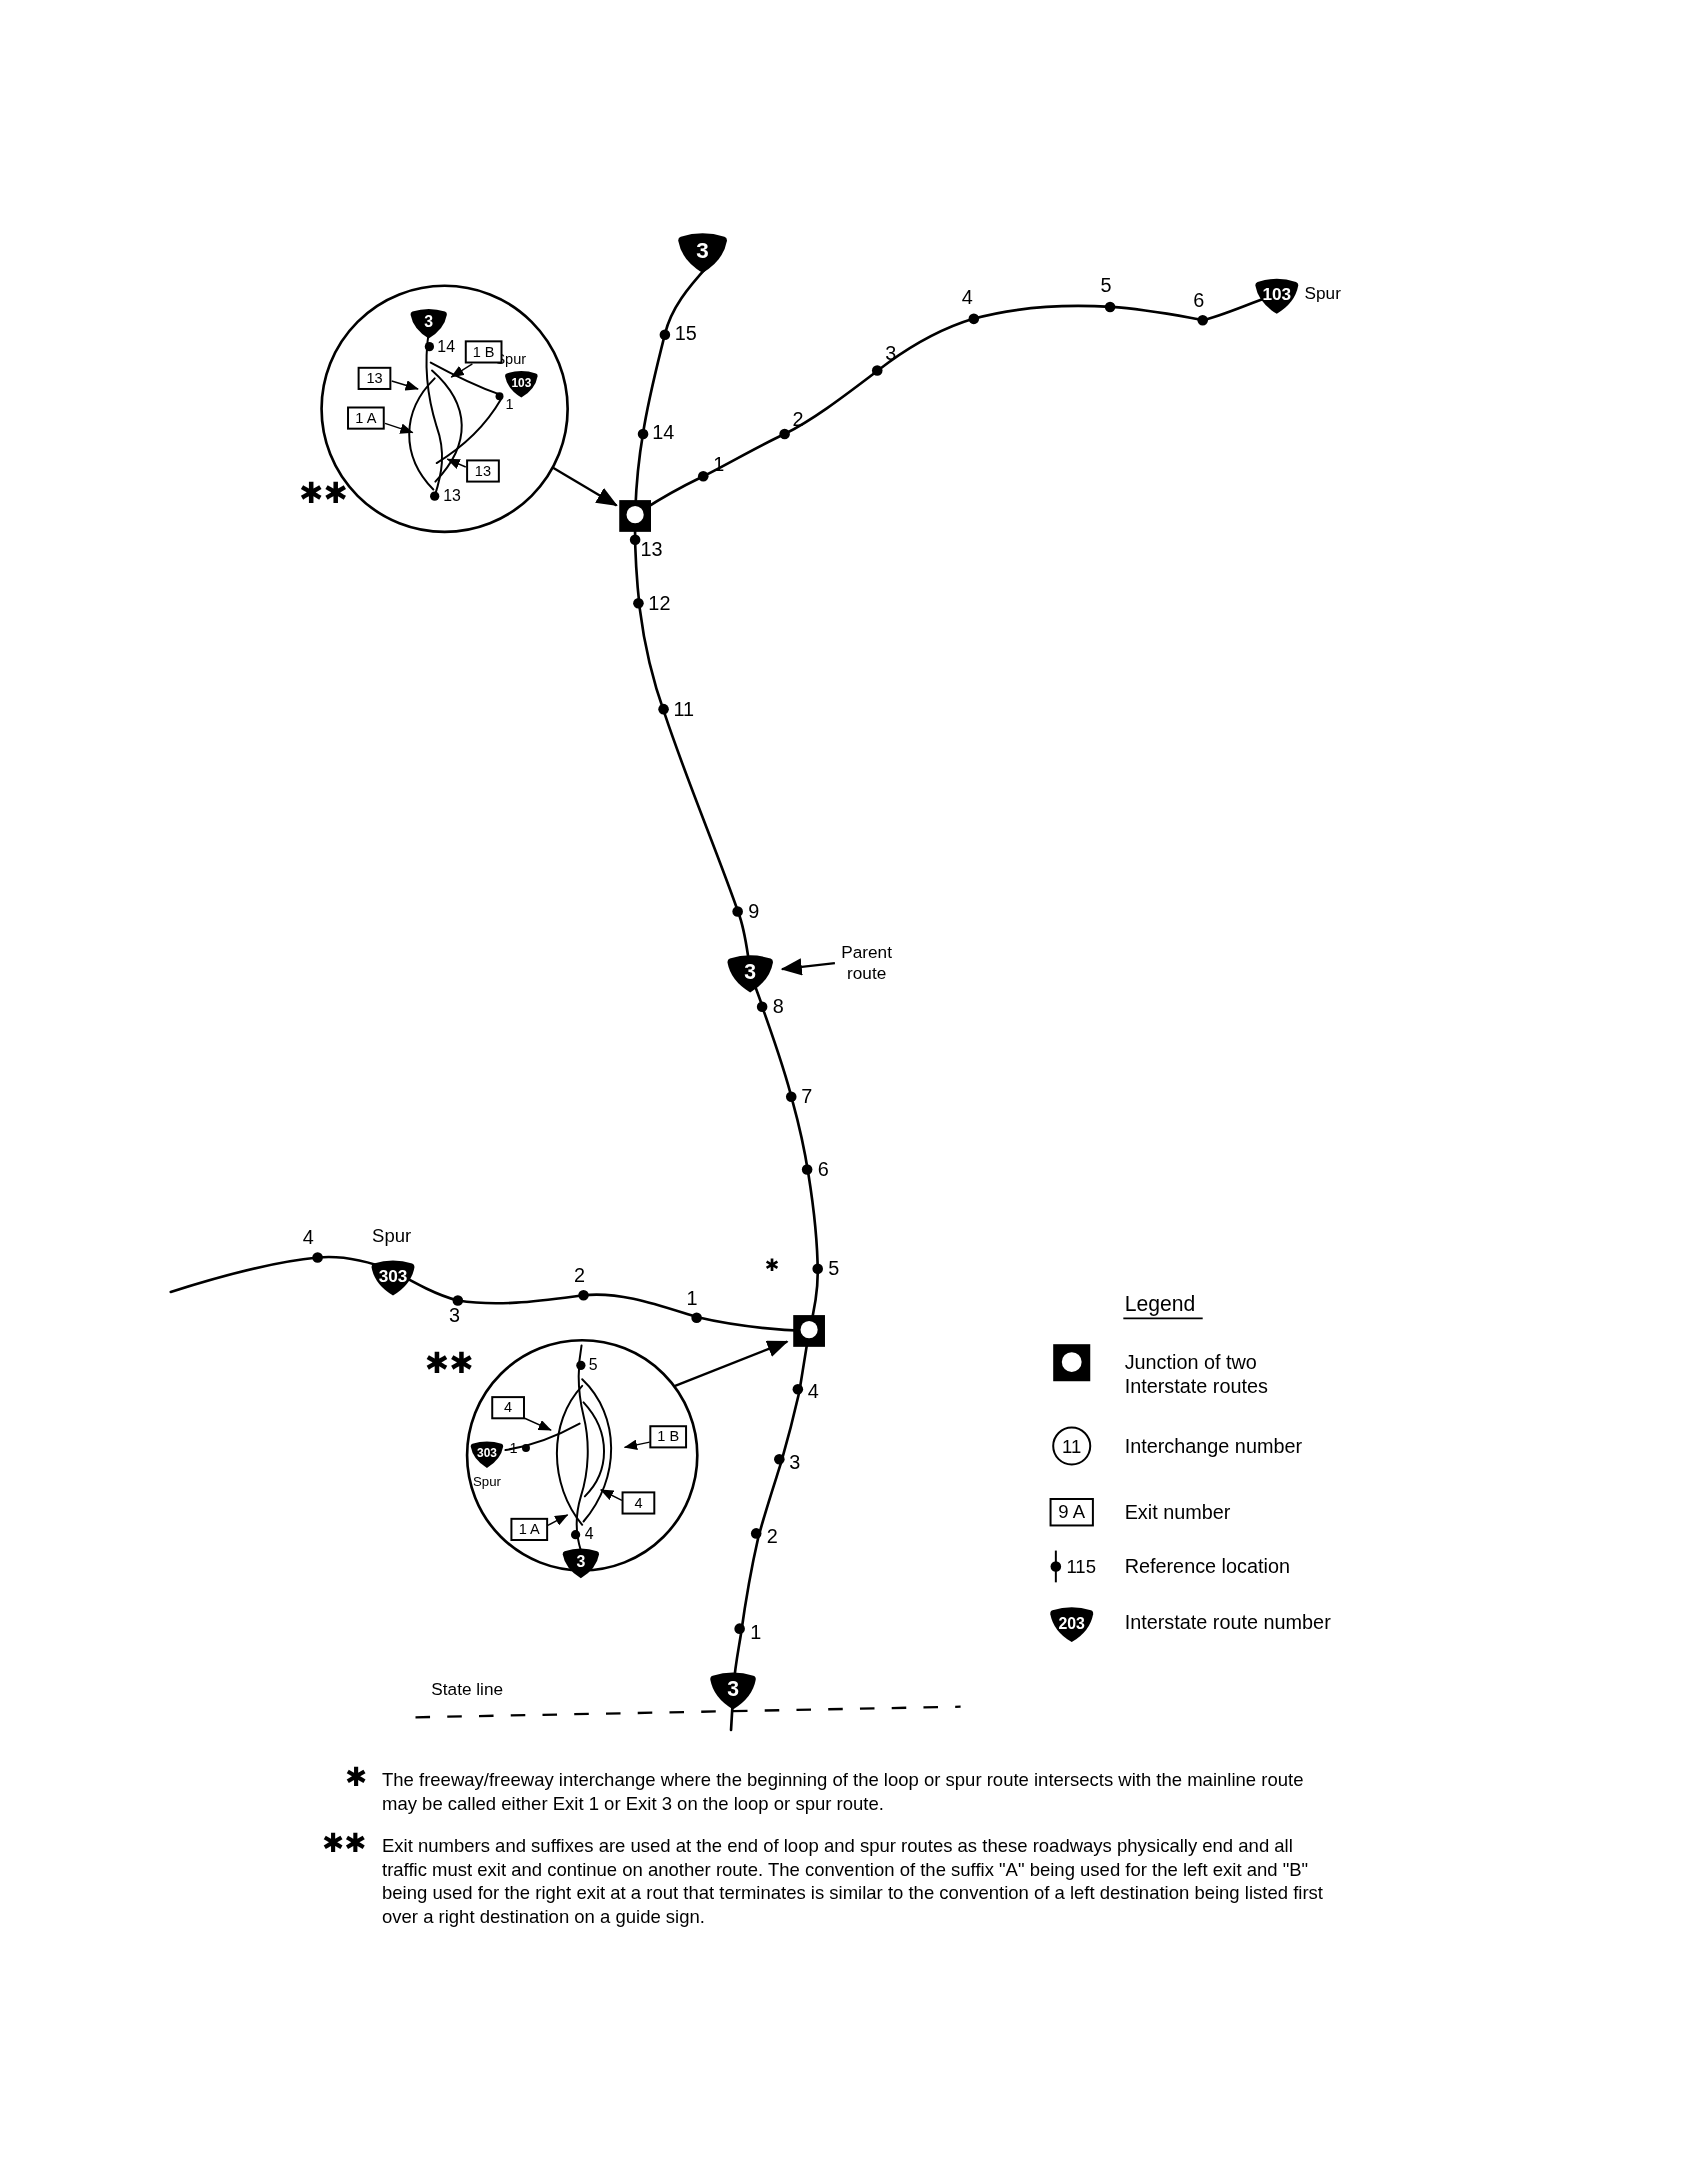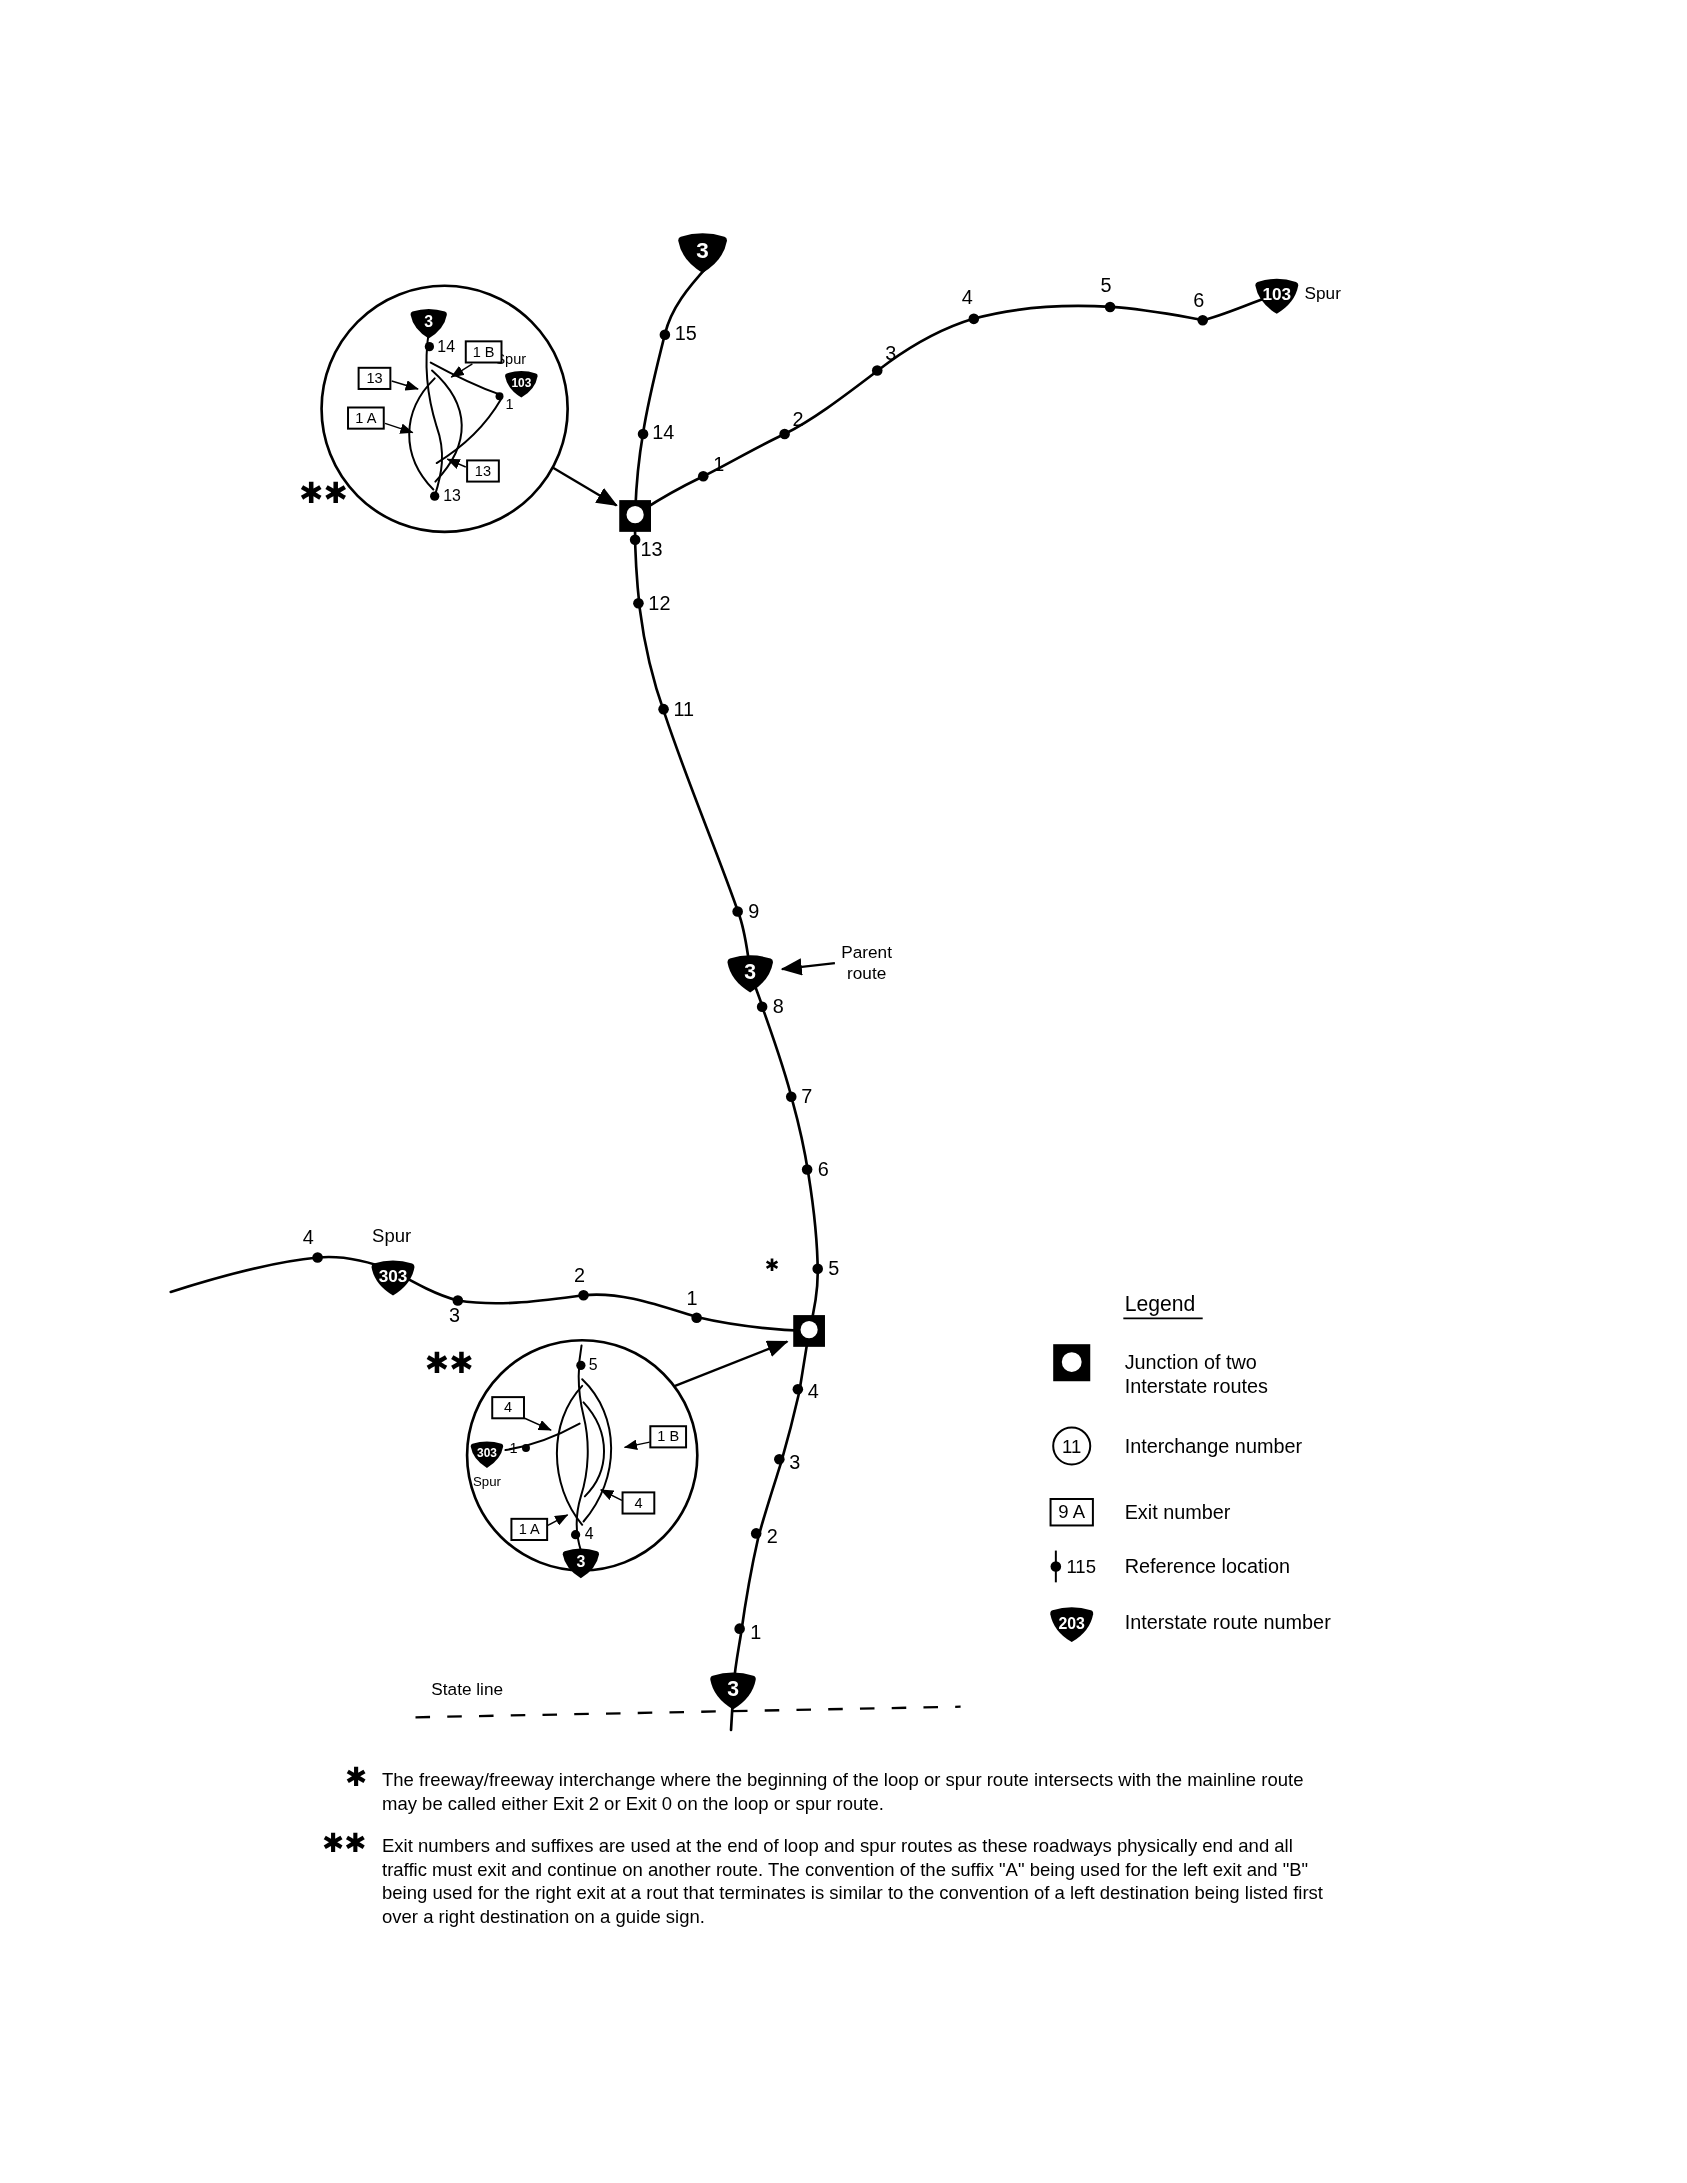--- a/index.html
+++ b/index.html
@@ -268,19 +268,19 @@
 
     <g>
       <use href="#ishield" transform="translate(1620,2452) scale(0.66)"></use>
       <text class="shield-num" x="1620" y="2462" font-size="24" text-anchor="middle">203</text>
       <text x="1700" y="2462" font-size="30">Interstate route number</text>
     </g>
   </g>
 </svg>
 
 <div class="footnote fn-symbol" style="left:345px; top:1764px;">✱</div>
-<div class="footnote fn-text" style="left:382px; top:1768px; width:953px;">The freeway/freeway interchange where the beginning of the loop or spur route intersects with the mainline route may be called either Exit 2 or Exit 0 on the loop or spur route.</div>
+<div class="footnote fn-text" style="left:382px; top:1768px; width:953px;">The freeway/freeway interchange where the beginning of the loop or spur route intersects with the mainline route may be called either Exit 1 or Exit 3 on the loop or spur route.</div>
 
 <div class="footnote fn-symbol" style="left:322px; top:1830px;">✱✱</div>
 <div class="footnote fn-text" style="left:382px; top:1834px; width:953px;">Exit numbers and suffixes are used at the end of loop and spur routes as these roadways physically end and all traffic must exit and continue on another route.  The convention of the suffix "A" being used for the left exit and "B" being used for the right exit at a rout that terminates is similar to the convention of a left destination being listed first over a right destination on a guide sign.</div>
 
 </div>
 
 
 </body></html>

